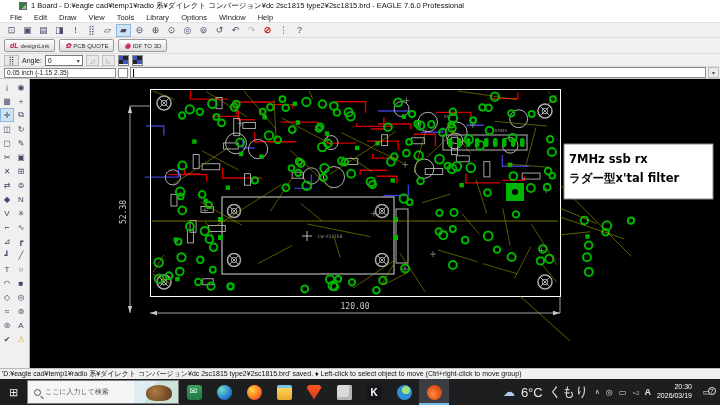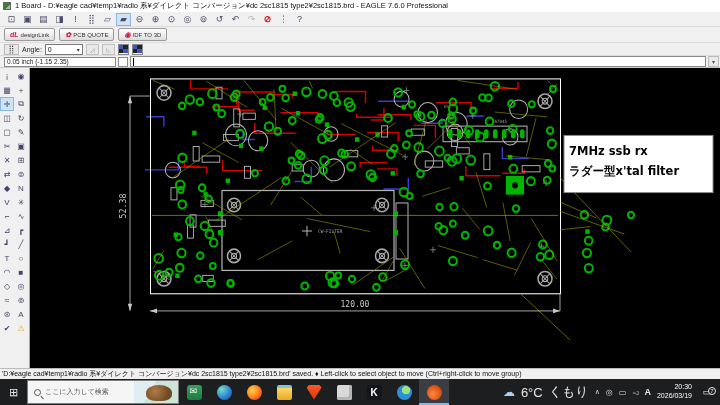--- a/index.html
+++ b/index.html
@@ -1,20 +1,20 @@
 <!DOCTYPE html>
 <html><head>
 <meta charset="utf-8">
 <style>
   * { margin:0; padding:0; box-sizing:border-box; }
   html,body { width:720px; height:405px; overflow:hidden; font-family:"Liberation Sans",sans-serif; background:#000; }
   .app { width:720px; height:405px; display:flex; flex-direction:column; background:#f0f0f0; }
 
   
-  .titlebar { height:12px; background:#ffffff; display:flex; align-items:center; padding-left:3px; gap:4px; flex:0 0 auto; }
+  .titlebar { height:12px; background:#ffffff; display:flex; align-items:center; padding-left:19px; gap:4px; flex:0 0 auto; }
   .board-ico { width:8px; height:8px; background:linear-gradient(135deg,#3a7d3a 0 60%,#9bbf9b 60% 100%); border:1px solid #666; }
   .titlebar span.t { font-size:7.5px; color:#111; white-space:nowrap; }
 
   
   .menubar { height:11px; background:#ffffff; display:flex; align-items:center; padding-left:4px; flex:0 0 auto; border-bottom:1px solid #e2e2e2;}
   .menu-item { font-size:7.5px; color:#222; padding:0 6px; cursor:default; }
 
   
   .tb1 { height:15px; background:#f0f0f0; display:flex; align-items:center; padding-left:4px; gap:1px; flex:0 0 auto; border-bottom:1px solid #dcdcdc; }
   .tbtn { width:15px; height:13px; display:flex; align-items:center; justify-content:center; font-size:9px; color:#4a4a6a; background:transparent; border:1px solid transparent; }
@@ -96,20 +96,31 @@
 </head>
 <body>
 
 <div class="app">
 
   <div class="titlebar">
     <span class="board-ico"></span>
     <span class="t">1 Board - D:¥eagle cad¥temp1¥radio 系¥ダイレクト コンバージョン¥dc 2sc1815 type2¥2sc1815.brd - EAGLE 7.6.0 Professional</span>
   </div>
 
+  <div class="menubar">
+      <span class="menu-item">File</span>
+      <span class="menu-item">Edit</span>
+      <span class="menu-item">Draw</span>
+      <span class="menu-item">View</span>
+      <span class="menu-item">Tools</span>
+      <span class="menu-item">Library</span>
+      <span class="menu-item">Options</span>
+      <span class="menu-item">Window</span>
+      <span class="menu-item">Help</span>
+    </div>
 
   <div class="tb1">
       <div class="tbtn">⊡</div>
       <div class="tbtn">▣</div>
       <div class="tbtn">▤</div>
       <div class="tbtn">◨</div>
       <div class="tbtn">!</div>
       <div class="tbtn">⣿</div>
       <div class="tbtn">▱</div>
       <div class="tbtn active">▰</div>

